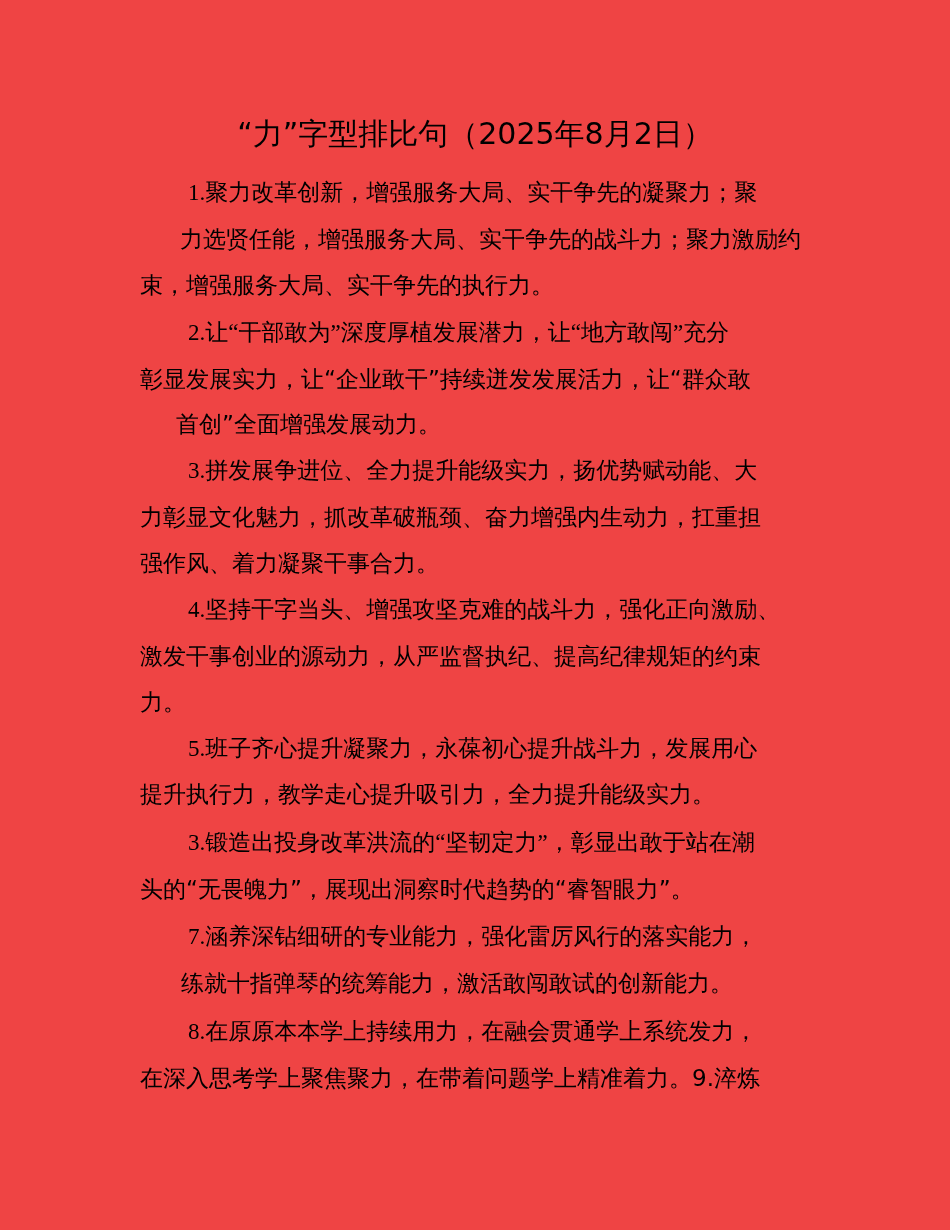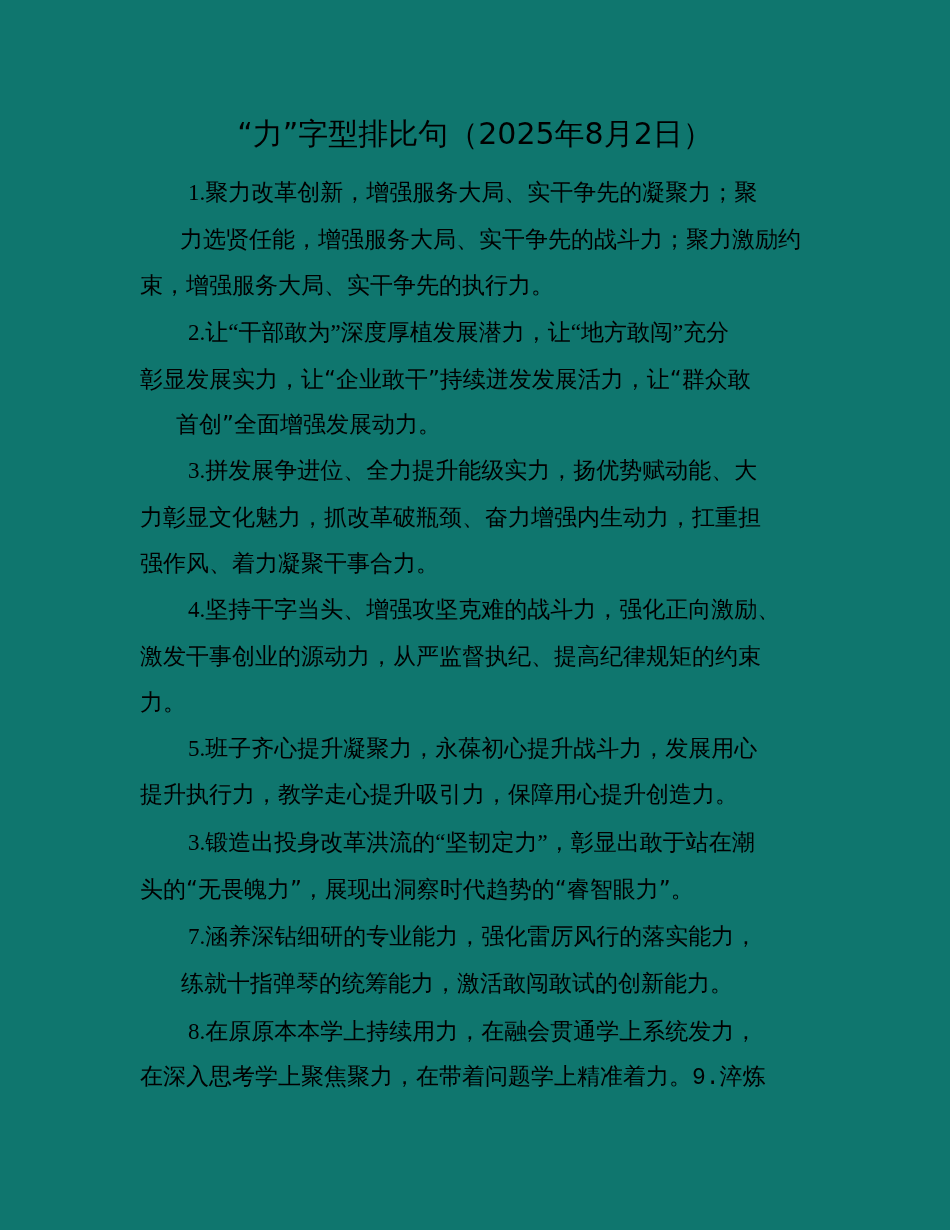--- a/index.html
+++ b/index.html
@@ -14,21 +14,21 @@
       overflow: hidden;
       font-family: "DejaVu Sans", "Liberation Sans", sans-serif;
       color: #000000;
     }
     .page {
       position: absolute;
       left: 0;
       top: 0;
       width: 950px;
       height: 1230px;
-      background: #0f766e;
+      background: #ef4444;
     }
     .title {
       position: absolute;
       left: 0;
       width: 950px;
       top: 112px;
       text-align: center;
       font-size: 30px;
       line-height: 44px;
       letter-spacing: 0px;
@@ -71,25 +71,25 @@
 
     <div class="line first" style="position:absolute;top:278px;left:0;">3.拼发展争进位、全力提升能级实力，扬优势赋动能、大</div>
     <div class="line" style="position:absolute;top:324px;left:0;">力彰显文化魅力，抓改革破瓶颈、奋力增强内生动力，扛重担</div>
     <div class="line" style="position:absolute;top:370px;left:0;">强作风、着力凝聚干事合力。</div>
 
     <div class="line first" style="position:absolute;top:417px;left:0;">4.坚持干字当头、增强攻坚克难的战斗力，强化正向激励、</div>
     <div class="line" style="position:absolute;top:463px;left:0;text-align:center;">激发干事创业的源动力，从严监督执纪、提高纪律规矩的约束</div>
     <div class="line" style="position:absolute;top:509px;left:0;">力。</div>
 
     <div class="line first" style="position:absolute;top:556px;left:0;">5.班子齐心提升凝聚力，永葆初心提升战斗力，发展用心</div>
-    <div class="line" style="position:absolute;top:601px;left:0;">提升执行力，教学走心提升吸引力，保障用心提升创造力。</div>
+    <div class="line" style="position:absolute;top:601px;left:0;">提升执行力，教学走心提升吸引力，全力提升能级实力。</div>
 
     <div class="line first" style="position:absolute;top:650px;left:0;">3.锻造出投身改革洪流的“坚韧定力”，彰显出敢于站在潮</div>
     <div class="line" style="position:absolute;top:696px;left:0;">头的“无畏魄力”，展现出洞察时代趋势的“睿智眼力”。</div>
 
     <div class="line first" style="position:absolute;top:744px;left:0;">7.涵养深钻细研的专业能力，强化雷厉风行的落实能力，</div>
     <div class="line" style="position:absolute;top:790px;left:0;margin-left:41px;">练就十指弹琴的统筹能力，激活敢闯敢试的创新能力。</div>
 
     <div class="line first" style="position:absolute;top:839px;left:0;">8.在原原本本学上持续用力，在融会贯通学上系统发力，</div>
-    <div class="line" style="position:absolute;top:885px;left:0;font-family:Liberation Mono, monospace;">在深入思考学上聚焦聚力，在带着问题学上精准着力。9.淬炼</div>
+    <div class="line" style="position:absolute;top:885px;left:0;">在深入思考学上聚焦聚力，在带着问题学上精准着力。9.淬炼</div>
 
   </div>
 </div>
 
 </body></html>

